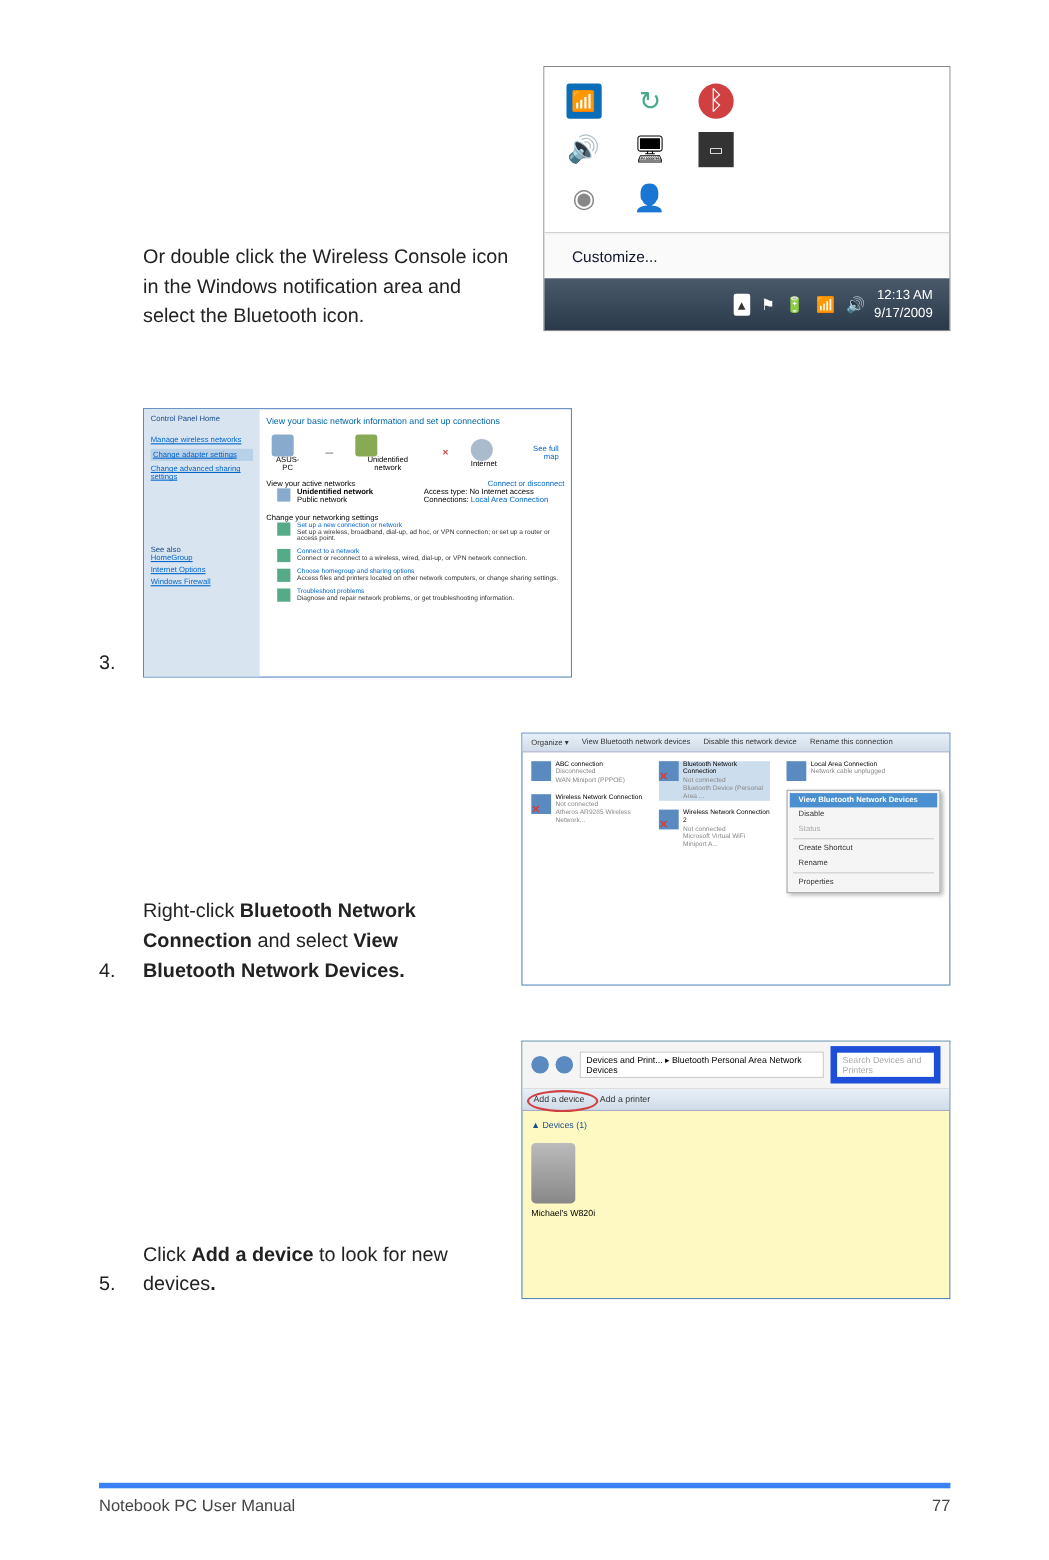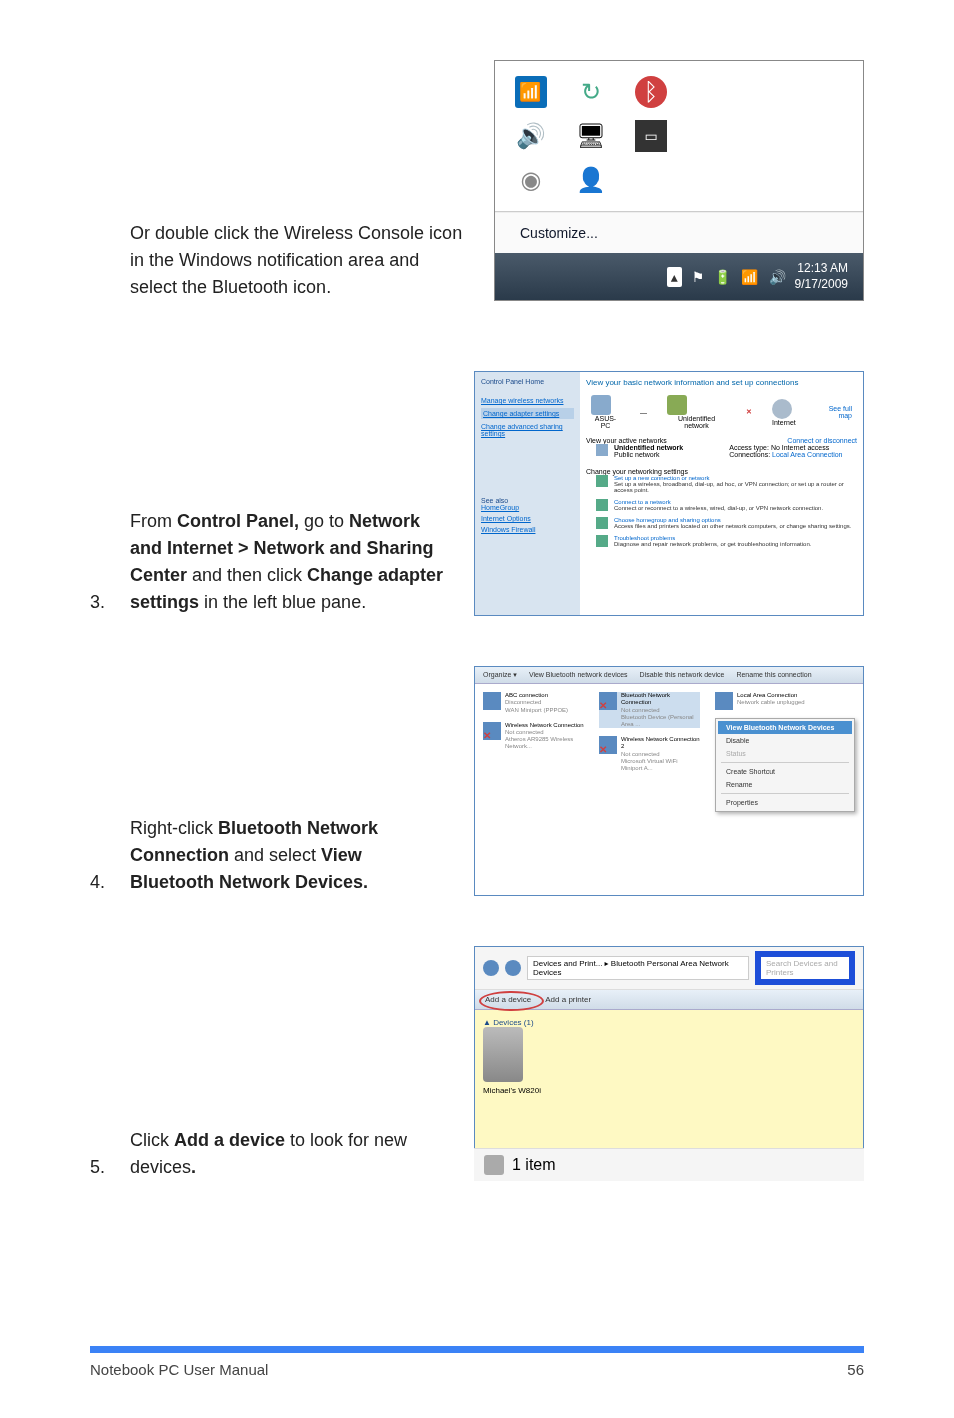--- a/index.html
+++ b/index.html
@@ -279,21 +279,21 @@
       width: 65px;
       height: 20px;
       border: 2px solid #d04040;
       border-radius: 50%;
     }
     .ss4-body {
       padding: 8px;
     }
     .ss4-section {
       color: #1a4a8a;
-      margin-bottom: 0;
+      margin-bottom: 12px;
     }
     .ss4-device {
       display: inline-block;
       text-align: center;
     }
     .ss4-device-icon {
       width: 40px;
       height: 55px;
       background: linear-gradient(#bbb, #888);
       border-radius: 4px;
@@ -325,21 +325,21 @@
     
     .footer {
       position: absolute;
       bottom: 40px;
       left: 90px;
       right: 90px;
       display: flex;
       justify-content: space-between;
       font-size: 15px;
       color: #444;
-      border-top: 7px solid #3b82f6;
+      border-top: 5px solid #3b82f6;
       padding-top: 8px;
     }
     
     .red-x {
       color: #d04040;
       font-weight: bold;
     }
   </style>
 </head>
 <body>
@@ -378,23 +378,20 @@
       <div class="ss1-time">
         <div>12:13 AM</div>
         <div>9/17/2009</div>
       </div>
     </div>
   </div>
 </div>
 
 <div class="content-section">
   <div class="step-number">3.</div>
-  <div class="step-text">
-    <span>From </span><span class="bold">Control Panel,</span><span> go to </span><span class="bold">Network and Internet &gt; Network and Sharing Center</span><span> and then click </span><span class="bold">Change adapter settings</span><span> in the left blue pane.</span>
-  </div>
   <div class="screenshot ss2">
     <div class="ss2-sidebar">
       <div class="ss2-sidebar-title">Control Panel Home</div>
       <div class="ss2-sidebar-link">Manage wireless networks</div>
       <div class="ss2-sidebar-link highlighted">Change adapter settings</div>
       <div class="ss2-sidebar-link">Change advanced sharing settings</div>
       <div class="ss2-sidebar-bottom">
         <div>See also</div>
         <div class="ss2-sidebar-link">HomeGroup</div>
         <div class="ss2-sidebar-link">Internet Options</div>
@@ -563,23 +560,19 @@
         <span>Add a printer</span>
       </div>
       <div class="ss4-body">
         <div class="ss4-section">▲ Devices (1)</div>
         <div class="ss4-device">
           <div class="ss4-device-icon"></div>
           <div>Michael's W820i</div>
         </div>
       </div>
     </div>
-    <div class="ss4-footer">
-      <div class="ss4-footer-icon"></div>
-      <div>1 item</div>
-    </div>
   </div>
 </div>
 
 <div class="footer">
   <div>Notebook PC User Manual</div>
-  <div>56</div>
+  <div>77</div>
 </div>
 
 </body></html>

